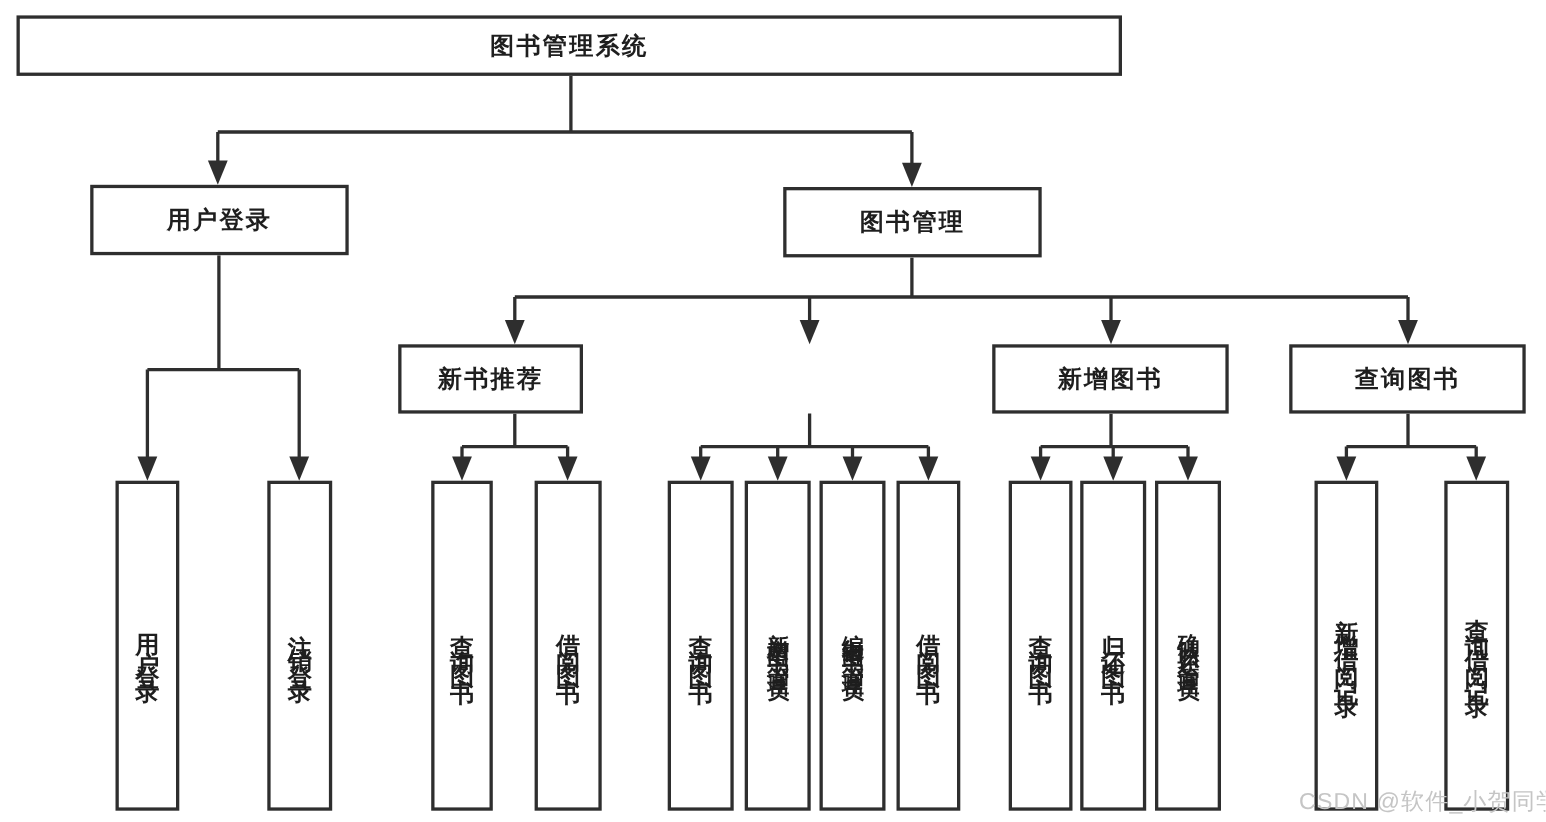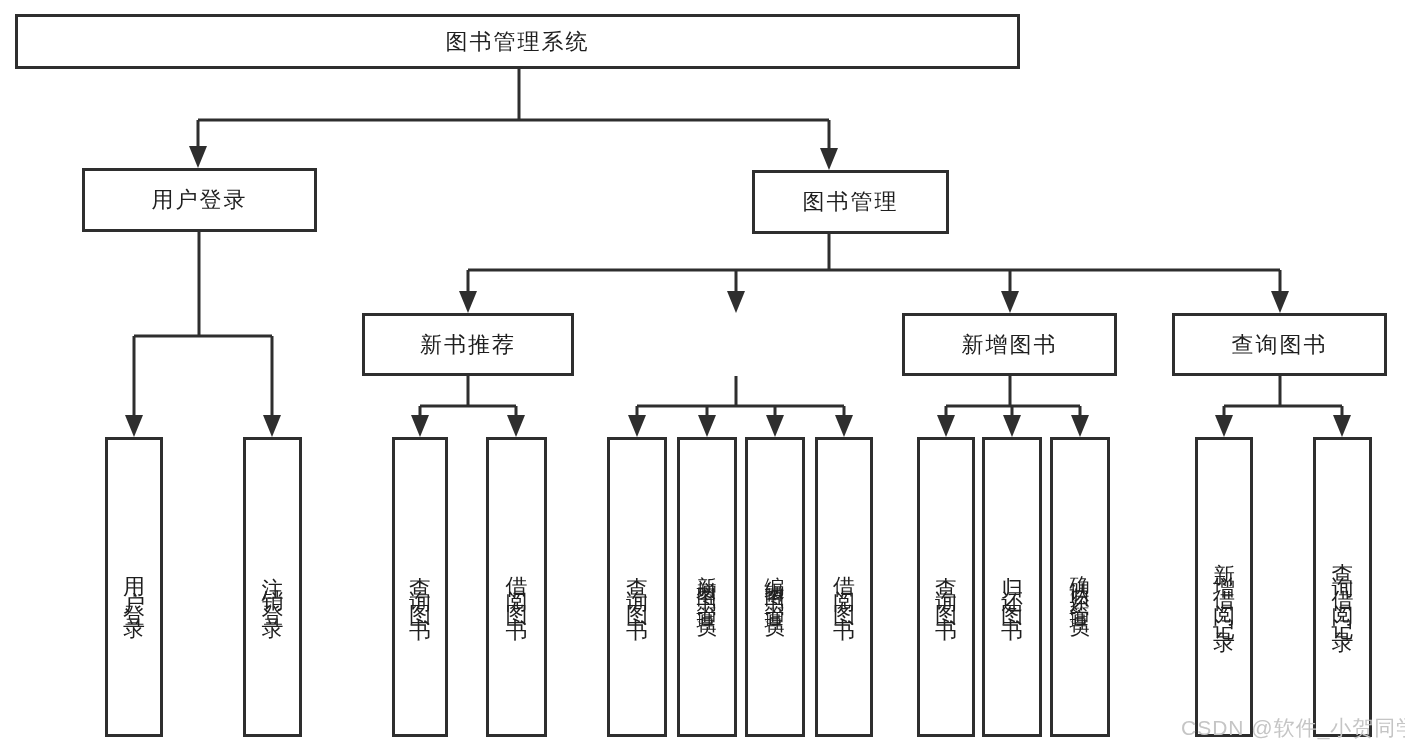--- a/index.html
+++ b/index.html
@@ -31,20 +31,21 @@
   }
   svg.connectors polygon { fill: var(--line); }
   .hbox, .vbox {
     position: absolute;
     border: 3px solid var(--line);
     background: var(--bg);
     display: flex;
     align-items: center;
     justify-content: center;
     z-index: 1;
+    font-weight: bold;
   }
   .hbox span {
     font-size: 22px;
     letter-spacing: 2px;
     color: var(--text);
     white-space: nowrap;
   }
   .vbox span {
     writing-mode: vertical-rl;
     text-orientation: mixed;
@@ -104,25 +105,25 @@
       <polygon points="1333,415 1351,415 1342,437"></polygon>
     </svg>
 
   <div class="hbox" style="left:15px;top:14px;width:1005px;height:55px">
     <span>图书管理系统</span>
   </div>
 
   <div class="hbox" style="left:82px;top:168px;width:235px;height:64px">
     <span>用户登录</span>
   </div>
-  <div class="hbox" style="left:752px;top:170px;width:197px;height:64px">
+  <div class="hbox" style="left:712px;top:170px;width:235px;height:64px">
     <span>图书管理</span>
   </div>
 
-  <div class="hbox" style="left:362px;top:313px;width:212px;height:63px">
+  <div class="hbox" style="left:362px;top:313px;width:168px;height:63px">
     <span>新书推荐</span>
   </div>
   <div class="hbox" style="left:902px;top:313px;width:215px;height:63px">
     <span>新增图书</span>
   </div>
   <div class="hbox" style="left:1172px;top:313px;width:215px;height:63px">
     <span>查询图书</span>
   </div>
 
   <div class="vbox" style="left:105px;top:437px;width:58px;height:300px">

